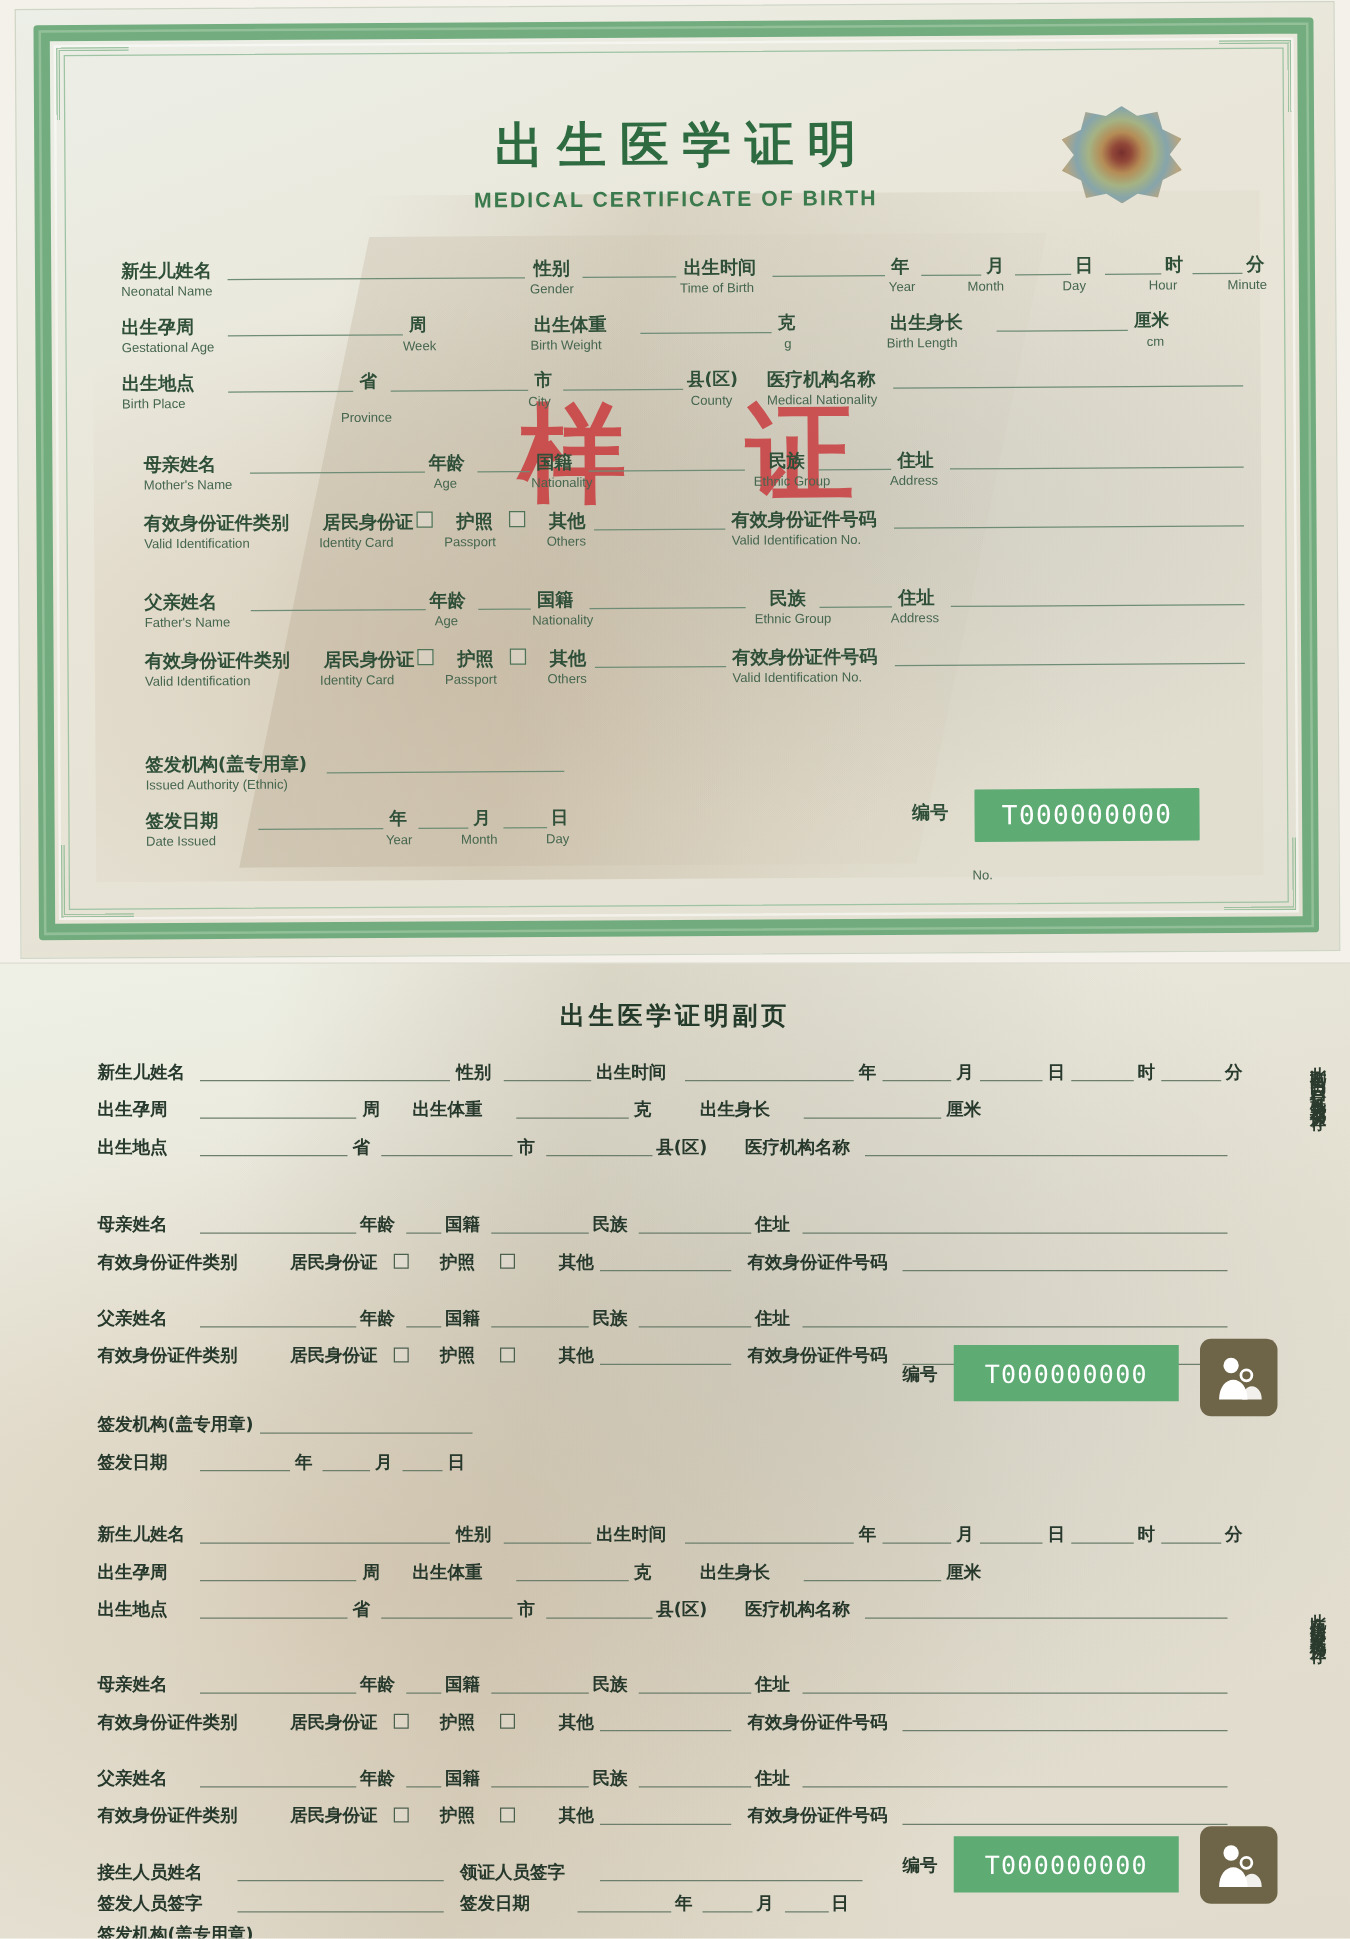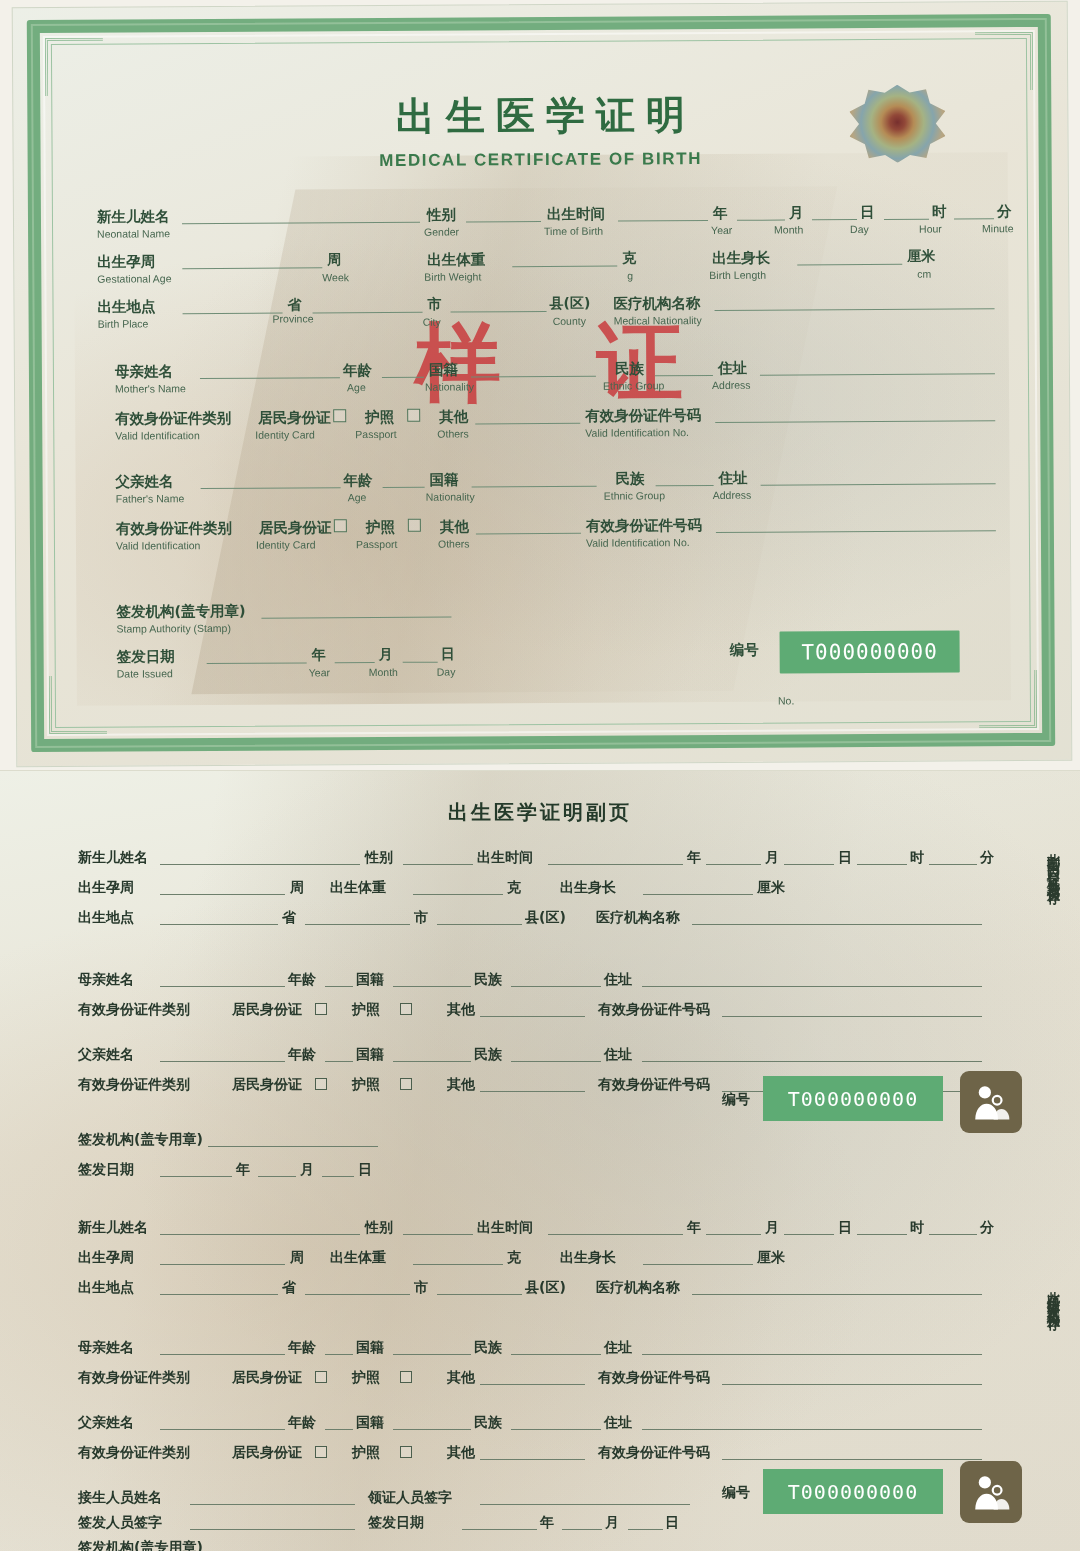--- a/index.html
+++ b/index.html
@@ -304,21 +304,21 @@
     <div class="f-label" style="left:698px; top:245px;">出生身长</div>
     <div class="f-en" style="left:695px; top:265px;">Birth Length</div>
     <div class="f-line" style="left:783px; top:261px; width:105px;"></div>
     <div class="unit-cn" style="left:893px; top:245px;">厘米</div>
     <div class="unit" style="left:903px; top:265px;">cm</div>
 
     <div class="f-label" style="left:83px; top:290px;">出生地点</div>
     <div class="f-en" style="left:83px; top:310px;">Birth Place</div>
     <div class="f-line" style="left:168px; top:306px; width:100px;"></div>
     <div class="unit-cn" style="left:273px; top:290px;">省</div>
-    <div class="unit" style="left:258px; top:306px;">Province</div>
+    <div class="unit" style="left:258px; top:322px;">Province</div>
 
     <div class="f-line" style="left:298px; top:306px; width:110px;"></div>
     <div class="unit-cn" style="left:413px; top:290px;">市</div>
     <div class="unit" style="left:408px; top:310px;">City</div>
 
     <div class="f-line" style="left:436px; top:306px; width:96px;"></div>
     <div class="unit-cn" style="left:535px; top:290px;">县(区)</div>
     <div class="unit" style="left:538px; top:310px;">County</div>
 
     <div class="f-label" style="left:599px; top:290px;">医疗机构名称</div>
@@ -397,21 +397,21 @@
 
     <div class="f-label" style="left:424px; top:512px;">其他</div>
     <div class="f-en" style="left:422px; top:532px;">Others</div>
     <div class="f-line" style="left:460px; top:528px; width:105px;"></div>
 
     <div class="f-label" style="left:570px; top:512px;">有效身份证件号码</div>
     <div class="f-en" style="left:570px; top:532px;">Valid Identification No.</div>
     <div class="f-line" style="left:700px; top:528px; width:280px;"></div>
 
     <div class="f-label" style="left:100px; top:595px;">签发机构(盖专用章)</div>
-    <div class="f-en" style="left:100px; top:615px;">Stamp Authority (Stamp)</div>
+    <div class="f-en" style="left:100px; top:615px;">Issued Authority (Ethnic)</div>
     <div class="f-line" style="left:245px; top:611px; width:190px;"></div>
 
     <div class="f-label" style="left:100px; top:640px;">签发日期</div>
     <div class="f-en" style="left:100px; top:660px;">Date Issued</div>
     <div class="f-line" style="left:190px; top:656px; width:100px;"></div>
     <div class="unit-cn" style="left:295px; top:640px;">年</div>
     <div class="unit" style="left:292px; top:660px;">Year</div>
     <div class="f-line" style="left:318px; top:656px; width:40px;"></div>
     <div class="unit-cn" style="left:362px; top:640px;">月</div>
     <div class="unit" style="left:352px; top:660px;">Month</div>

